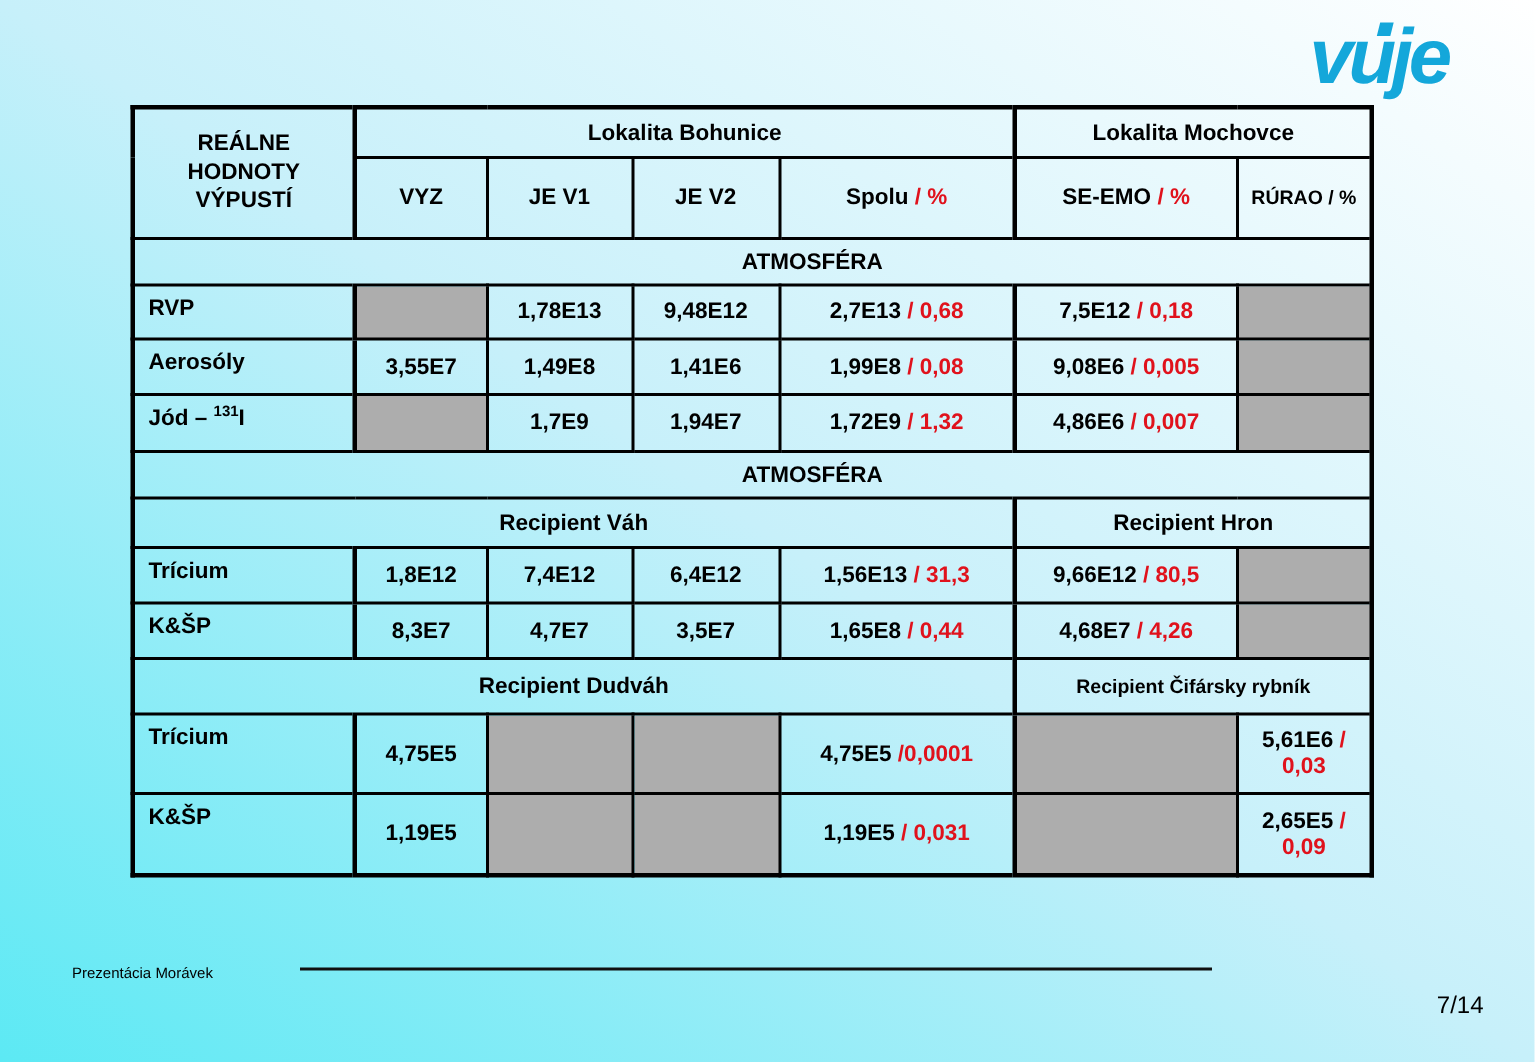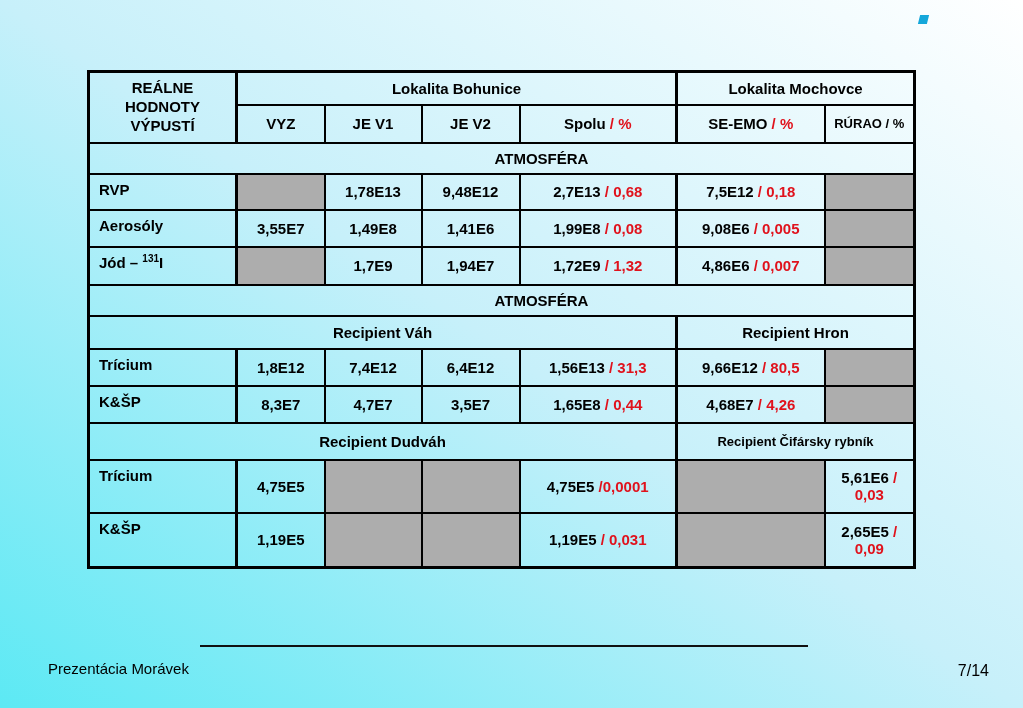--- a/index.html
+++ b/index.html
@@ -56,46 +56,47 @@
     vertical-align:top !important;
     padding:6px 4px 2px 9px;
     font-size:15px;
   }
   .gray { background:#adadad; }
   .pct { color:#e0121c; }
   sup { font-size:10px; line-height:0; }
 
   
   tr.h1   { height:33px; }
-  tr.h2   { height:38px; }
+  tr.h2   { height:54px; }
   tr.band { height:31px; }
   tr.r36  { height:36px; }
   tr.r37  { height:37px; }
   tr.r38  { height:38px; }
   tr.rec1 { height:33px; }
   tr.rec2 { height:37px; }
   tr.r53  { height:53px; }
   tr.r55  { height:55px; }
 
   
   .footer-line { position:absolute; left:200px; top:645px; width:608px; height:2px; background:#101010; }
-  .footer-left  { position:absolute; left:48px; top:660px; font-size:15px; color:#000;text-align:center; }
+  .footer-left  { position:absolute; left:48px; top:644px; font-size:10px; color:#000;text-align:center; }
   .footer-center{
     position:absolute; left:211px; top:664px; width:600px;
     text-align:center; font-family:"Liberation Serif", serif;
     font-style:italic; font-size:16px; color:#000; white-space:pre;
   }
   .footer-page  { position:absolute; right:34px; top:662px; font-size:16px; color:#000; }
 </style>
 </head>
 <body>
 
 <div class="slide">
 
   <div class="logo">
+    <span class="logo-text">vuje</span>
     <span class="logo-dot"></span>
   </div>
 
   <table class="main">
     <colgroup>
       <col style="width:148px">
         <col style="width:88px">
         <col style="width:97px">
       <col style="width:98px">
         <col style="width:157px">

